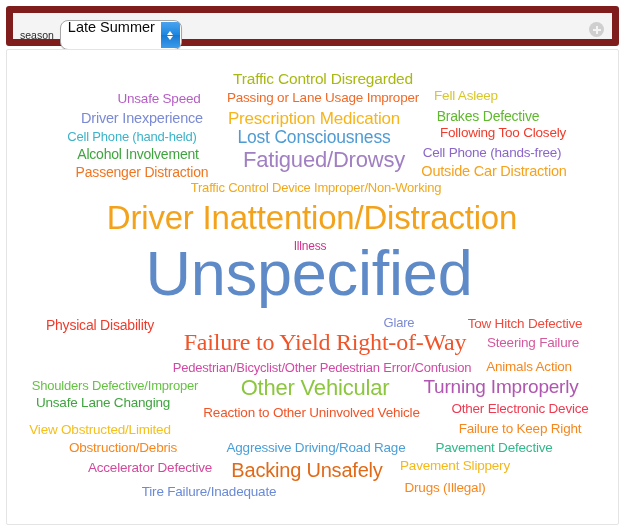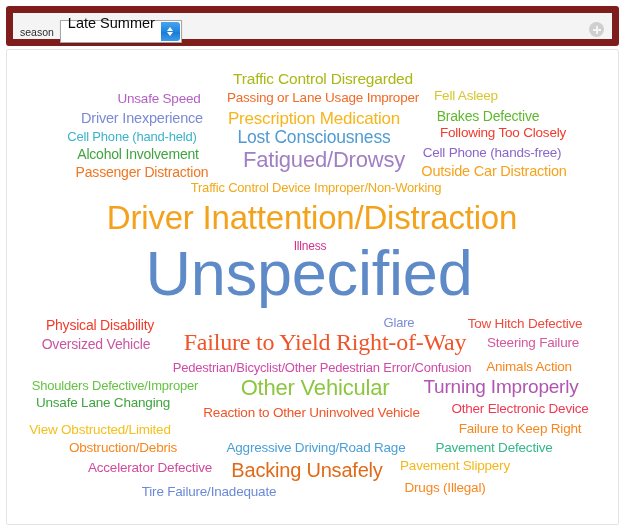--- a/index.html
+++ b/index.html
@@ -42,25 +42,25 @@
   }
   #season-label {
     font-size: 10.5px;
     color: #2b2b2b;
     font-family: "Liberation Sans", sans-serif;
   }
   #season-select {
     position: relative;
     display: flex;
     align-items: center;
-    height: 23px;
+    height: 30px;
     min-width: 118px;
     background: #ffffff;
     border: 1px solid #a6a6a6;
-    border-radius: 0;
+    border-radius: 8px;
     box-shadow: 0 1px 1px rgba(0,0,0,0.12);
     box-sizing: border-box;
     padding: 0 26px 16px 7px;
   }
   #season-value {
     font-size: 14.5px;
     color: #0a0a0a;
     white-space: nowrap;
     line-height: 21px;
   }
@@ -183,21 +183,20 @@
         <span class="word" style="left: 317px; top: 110px; font-size: 22px; color: rgb(160, 127, 194);">Fatigued/Drowsy</span>
         <span class="word" style="left: 135px; top: 122px; font-size: 14px; color: rgb(239, 118, 34);">Passenger Distraction</span>
         <span class="word" style="left: 487px; top: 121px; font-size: 14.5px; color: rgb(246, 162, 28);">Outside Car Distraction</span>
         <span class="word" style="left: 309px; top: 137px; font-size: 13px; color: rgb(241, 169, 28);">Traffic Control Device Improper/Non-Working</span>
         <span class="word" style="left: 305px; top: 167px; font-size: 33px; color: rgb(243, 162, 27);">Driver Inattention/Distraction</span>
         <span class="word" style="left: 303px; top: 196px; font-size: 12px; color: rgb(209, 48, 140);">Illness</span>
         <span class="word" style="left: 302px; top: 223px; font-size: 63px; color: rgb(95, 138, 200);">Unspecified</span>
         <span class="word" style="left: 93px; top: 275px; font-size: 14px; color: rgb(239, 59, 44);">Physical Disability</span>
         <span class="word" style="left: 392px; top: 272px; font-size: 13px; color: rgb(123, 138, 212);">Glare</span>
         <span class="word" style="left: 518px; top: 274px; font-size: 13.5px; color: rgb(239, 74, 61);">Tow Hitch Defective</span>
-        <span class="word" style="left: 89px; top: 294px; font-size: 14px; color: rgb(201, 86, 159);">Oversized Vehicle</span>
         <span class="word" style="left: 318px; top: 292px; font-size: 24px; color: rgb(240, 84, 40); font-family: Liberation Serif, serif;">Failure to Yield Right-of-Way</span>
         <span class="word" style="left: 526px; top: 293px; font-size: 13.5px; color: rgb(212, 88, 156);">Steering Failure</span>
         <span class="word" style="left: 315px; top: 317px; font-size: 13px; color: rgb(209, 74, 165);">Pedestrian/Bicyclist/Other Pedestrian Error/Confusion</span>
         <span class="word" style="left: 522px; top: 317px; font-size: 13.5px; color: rgb(246, 135, 31);">Animals Action</span>
         <span class="word" style="left: 108px; top: 335px; font-size: 13px; color: rgb(102, 194, 68);">Shoulders Defective/Improper</span>
         <span class="word" style="left: 308px; top: 338px; font-size: 22px; color: rgb(140, 198, 63);">Other Vehicular</span>
         <span class="word" style="left: 494px; top: 336px; font-size: 19px; color: rgb(176, 85, 176);">Turning Improperly</span>
         <span class="word" style="left: 96px; top: 353px; font-size: 13.5px; color: rgb(63, 164, 63);">Unsafe Lane Changing</span>
         <span class="word" style="left: 299px; top: 363px; font-size: 13.5px; color: rgb(240, 84, 40); padding-left: 11px;">Reaction to Other Uninvolved Vehicle</span>
         <span class="word" style="left: 513px; top: 359px; font-size: 13.5px; color: rgb(239, 59, 82);">Other Electronic Device</span>

